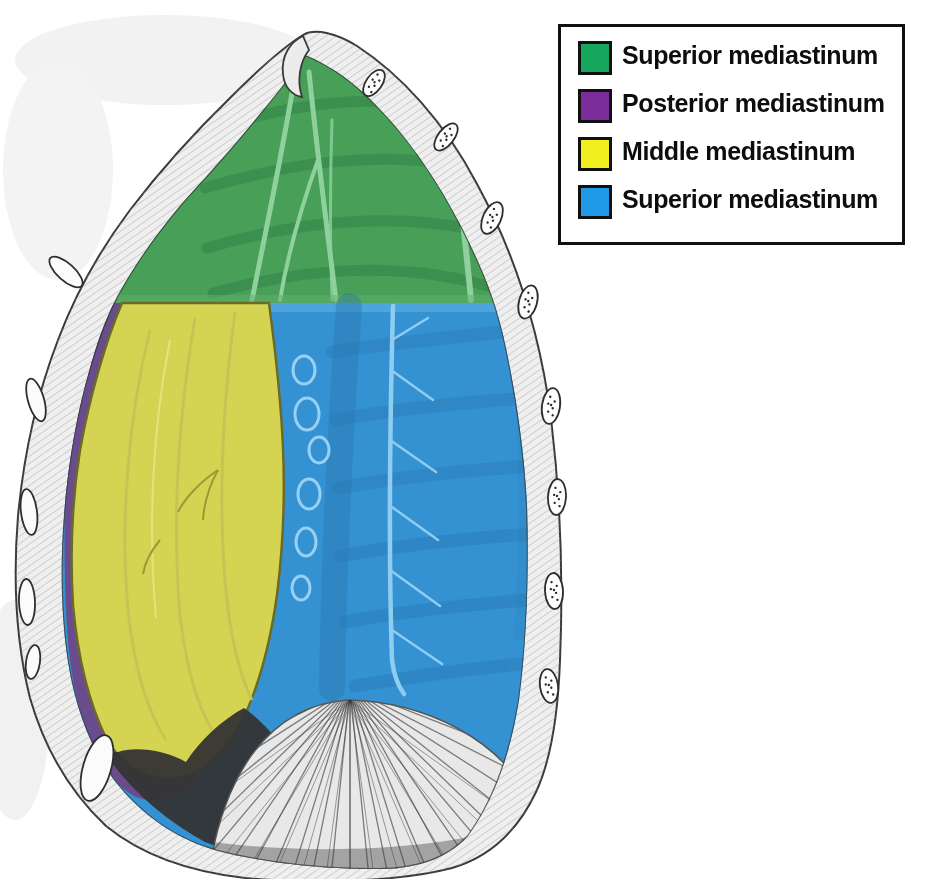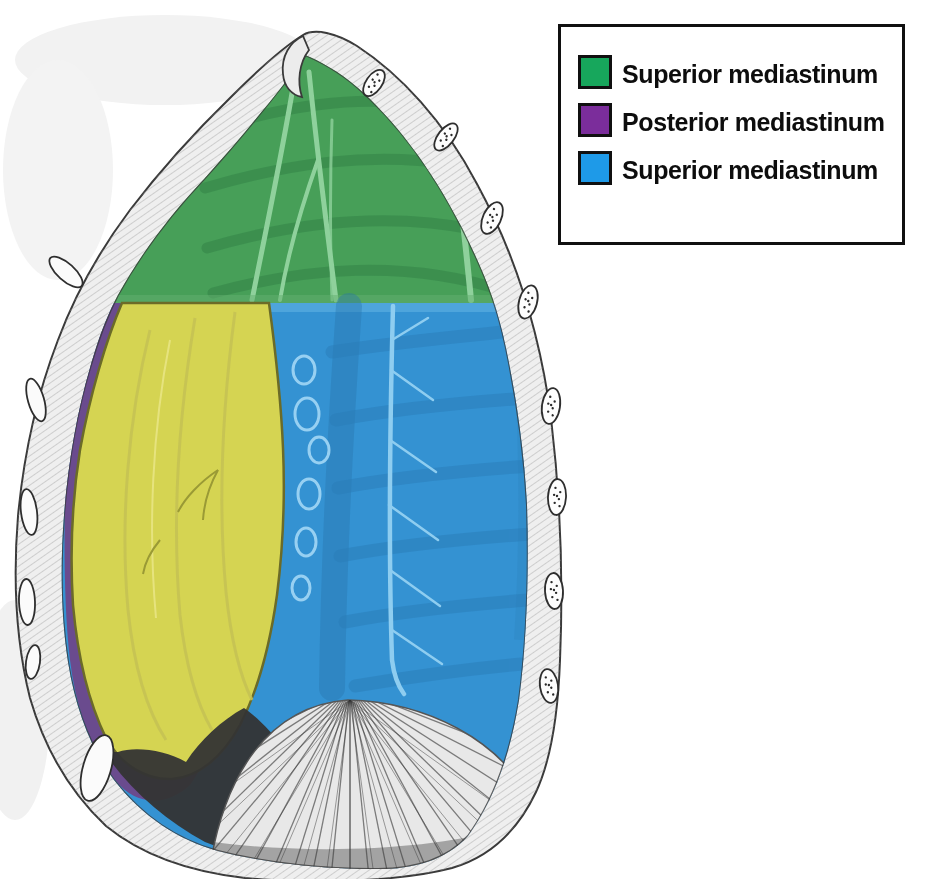--- a/index.html
+++ b/index.html
@@ -2,21 +2,21 @@
 <html><head>
 <meta charset="utf-8">
 <style>
   html,body{margin:0;padding:0;background:#ffffff;}
   #app{position:relative;width:929px;height:879px;background:#ffffff;overflow:hidden;
        font-family:"Liberation Sans",sans-serif;}
   #anatomy{position:absolute;left:0;top:0;}
   .legend{position:absolute;left:558px;top:24px;width:347px;height:221px;
           border:3px solid #101010;background:#ffffff;box-sizing:border-box;
           padding:14px 0 0 17px;}
-  .legend-row{display:flex;align-items:flex-end;height:48px;}
+  .legend-row{display:flex;align-items:flex-start;height:48px;}
   .swatch{width:34px;height:34px;border:3px solid #101010;box-sizing:border-box;flex:0 0 auto;}
   .legend-label{margin-left:10px;font-size:25px;font-weight:700;color:#0d0d0d;
                 letter-spacing:-0.4px;white-space:nowrap;}
 </style>
 </head>
 <body>
 
 <div id="app">
 
   <svg id="anatomy" width="929" height="879" viewBox="0 0 929 879">
@@ -306,17 +306,21 @@
   <div class="legend">
     <div class="legend-row">
       <span class="swatch" style="background: rgb(23, 167, 92);"></span>
       <span class="legend-label">Superior mediastinum</span>
     </div>
     <div class="legend-row">
       <span class="swatch" style="background: rgb(123, 45, 155);"></span>
       <span class="legend-label">Posterior mediastinum</span>
     </div>
     <div class="legend-row">
+      <span class="swatch" style="background: rgb(240, 238, 31);"></span>
+      <span class="legend-label">Middle mediastinum</span>
+    </div>
+    <div class="legend-row">
       <span class="swatch" style="background: rgb(30, 154, 232);"></span>
       <span class="legend-label">Superior mediastinum</span>
     </div>
   </div>
 </div>
 
 </body></html>

